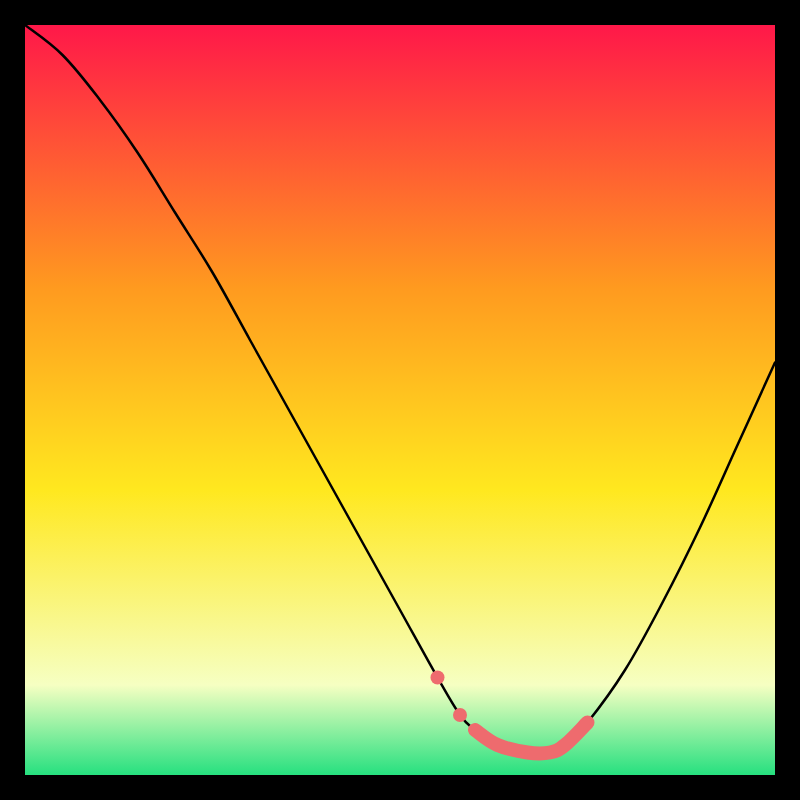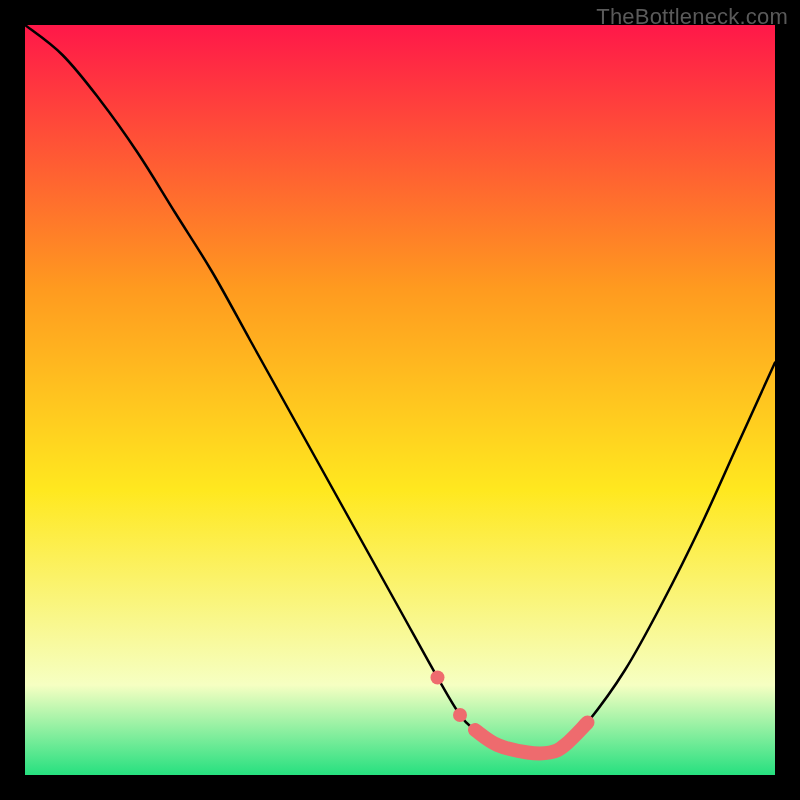--- a/index.html
+++ b/index.html
@@ -42,21 +42,20 @@
     font-weight: 500;
     letter-spacing: 0.2px;
     user-select: none;
   }
 </style>
 </head>
 <body>
 
 <div class="frame">
 
-  <div class="watermark">TheBottleneck.com</div>
 
   <div class="plot-area">
     <svg viewBox="0 0 750 750" preserveAspectRatio="none">
       <defs>
         <linearGradient id="bg-grad" x1="0" y1="0" x2="0" y2="1">
           <stop id="g-stop-0" offset="0%" stop-color="#ff1849"></stop>
           <stop id="g-stop-1" offset="35%" stop-color="#ff9a1f"></stop>
           <stop id="g-stop-2" offset="62%" stop-color="#ffe81f"></stop>
           <stop id="g-stop-3" offset="88%" stop-color="#f6ffc2"></stop>
           <stop id="g-stop-4" offset="100%" stop-color="#26e07f"></stop>

